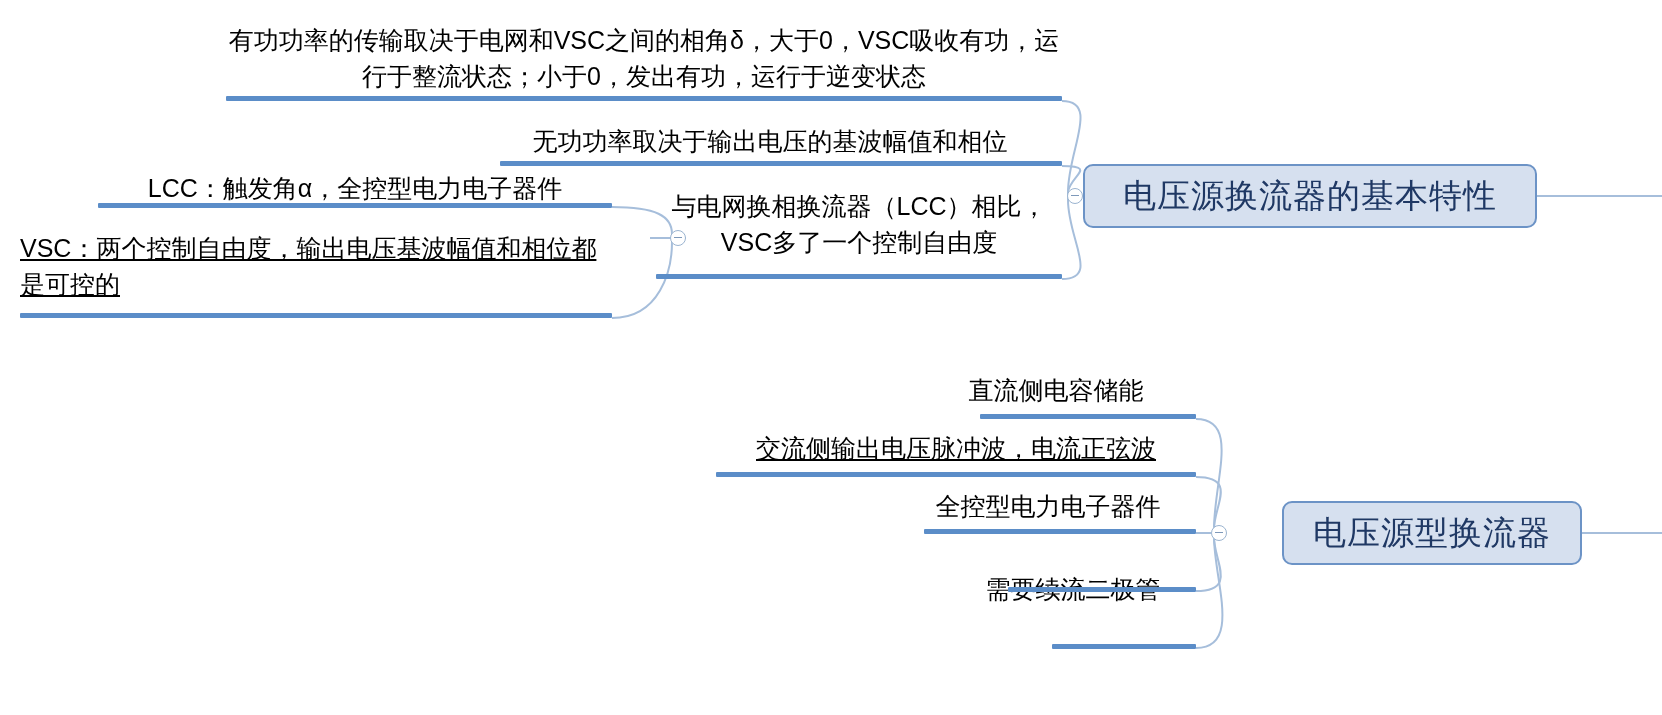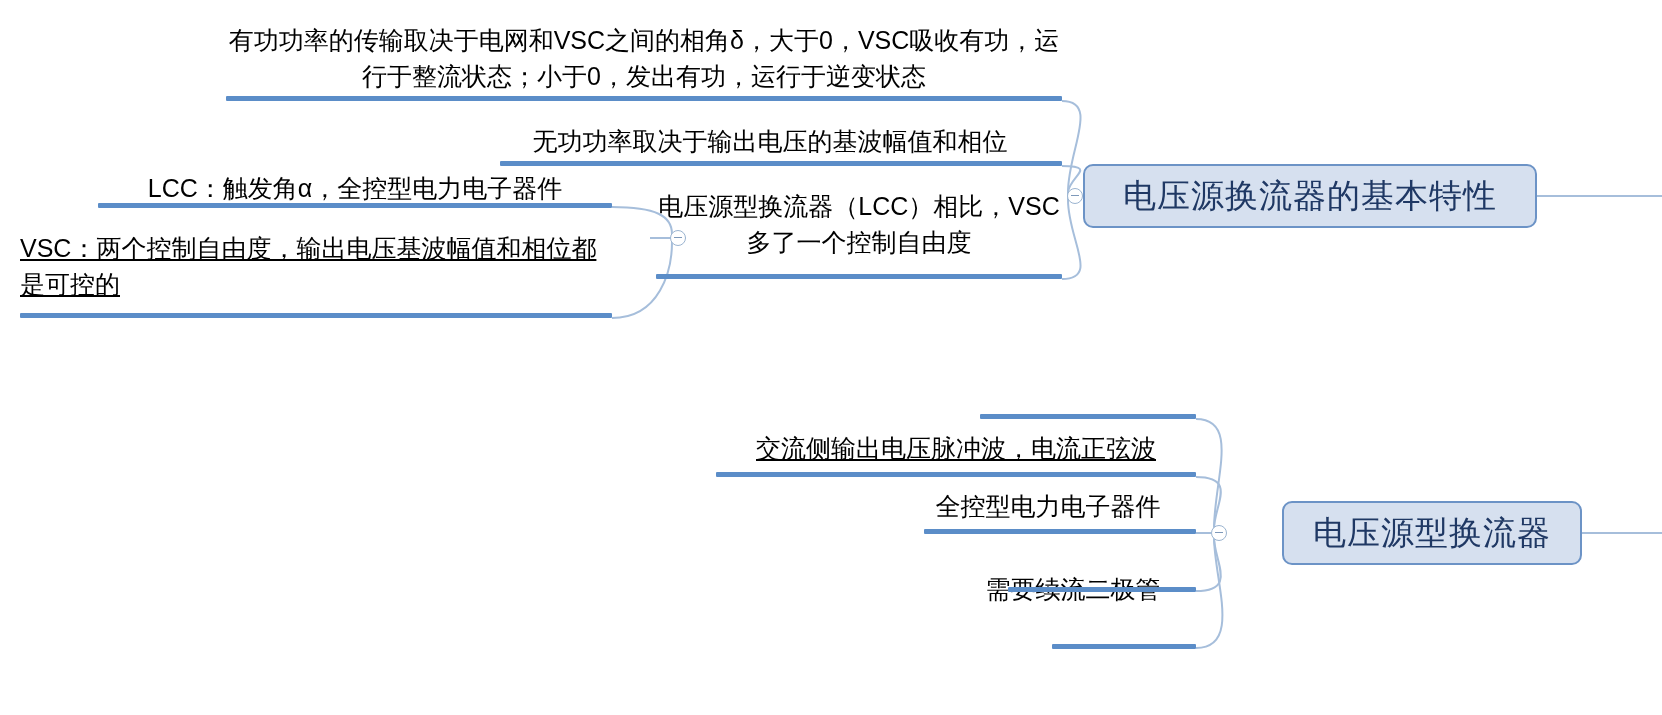--- a/index.html
+++ b/index.html
@@ -109,36 +109,37 @@
 
     <line x1="1530" y1="533" x2="1662" y2="533" stroke="#A6BEDB" stroke-width="2"></line>
   </svg>
 
   <div class="leaf right" style="left:226px; top:22px; width:836px;">有功功率的传输取决于电网和VSC之间的相角δ，大于0，VSC吸收有功，运行于整流状态；小于0，发出有功，运行于逆变状态</div>
   <div class="underline" style="left:226px; top:96px; width:836px;"></div>
 
   <div class="leaf right" style="left:489px; top:123px; width:562px;">无功功率取决于输出电压的基波幅值和相位</div>
   <div class="underline" style="left:500px; top:161px; width:562px;"></div>
 
-  <div class="leaf right" style="left:656px; top:188px; width:406px;">电压源型换流器（LCC）相比，VSC多了一个控制自由度</div>
+  <div class="leaf right" style="left:656px; top:188px; width:406px;">与电网换相换流器（LCC）相比，VSC多了一个控制自由度</div>
   <div class="underline" style="left:656px; top:274px; width:406px;"></div>
 
   <div class="leaf right" style="left:98px; top:170px; width:514px;">LCC：触发角α，全控型电力电子器件</div>
   <div class="underline" style="left:98px; top:203px; width:514px;"></div>
 
   <div class="leaf" style="left:20px; top:230px; width:592px;text-decoration:underline;">VSC：两个控制自由度，输出电压基波幅值和相位都是可控的</div>
   <div class="underline" style="left:20px; top:313px; width:592px;"></div>
 
   <div class="toggle" style="left:1067px; top:188px;"></div>
   <div class="toggle" style="left:670px; top:230px;"></div>
 
   <div class="node-box" style="left:1083px; top:164px; width:454px; height:64px;">
     <span>电压源换流器的基本特性</span>
   </div>
 
+  <div class="leaf right" style="left:916px; top:372px; width:280px;">直流侧电容储能</div>
   <div class="underline" style="left:980px; top:414px; width:216px;"></div>
 
   <div class="leaf right" style="left:716px; top:430px; width:480px;text-decoration:underline;">交流侧输出电压脉冲波，电流正弦波</div>
   <div class="underline" style="left:716px; top:472px; width:480px;"></div>
 
   <div class="leaf right" style="left:900px; top:488px; width:296px;">全控型电力电子器件</div>
   <div class="underline" style="left:924px; top:529px; width:272px;"></div>
 
   <div class="leaf right" style="left:950px; top:571px; width:246px;">需要续流二极管</div>
   <div class="underline" style="left:1008px; top:587px; width:188px;"></div>

